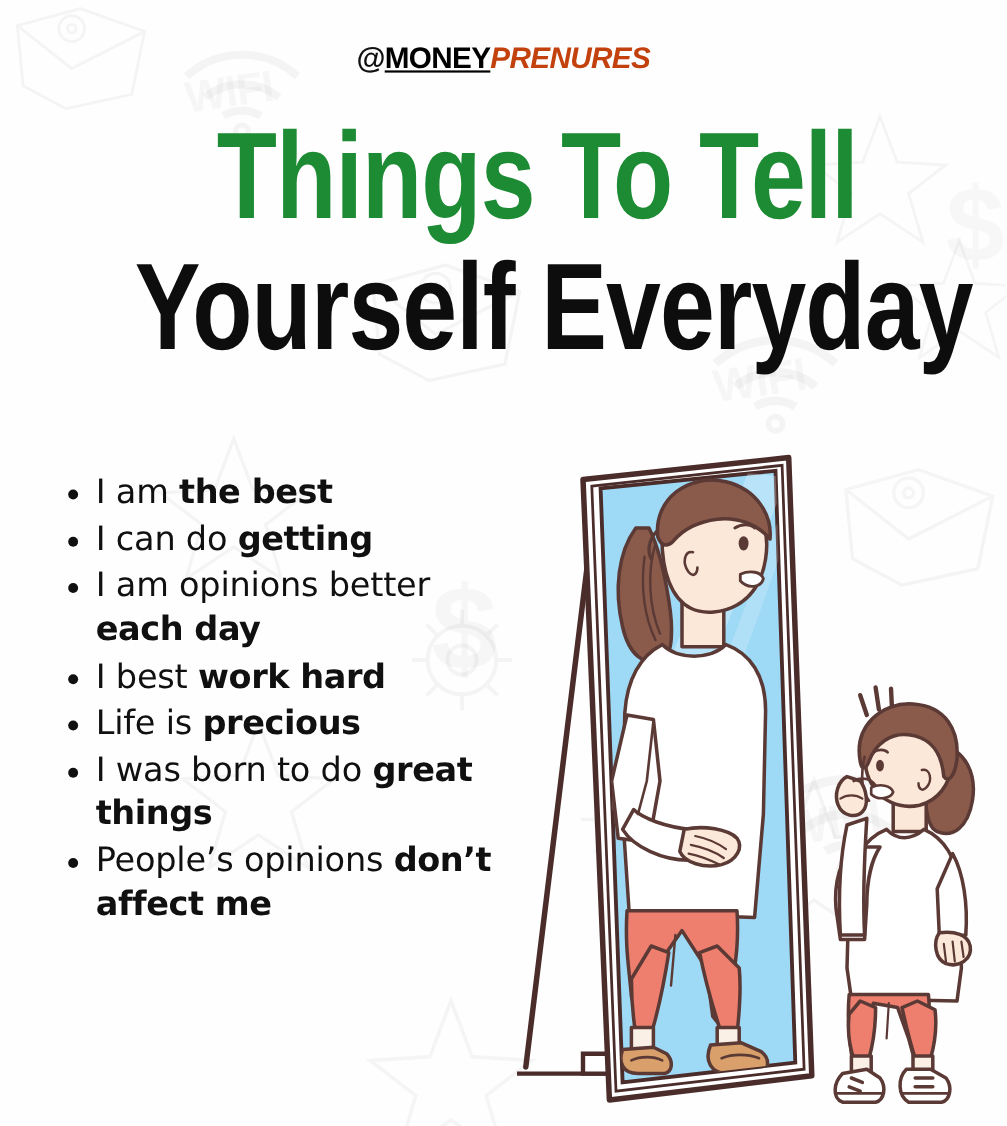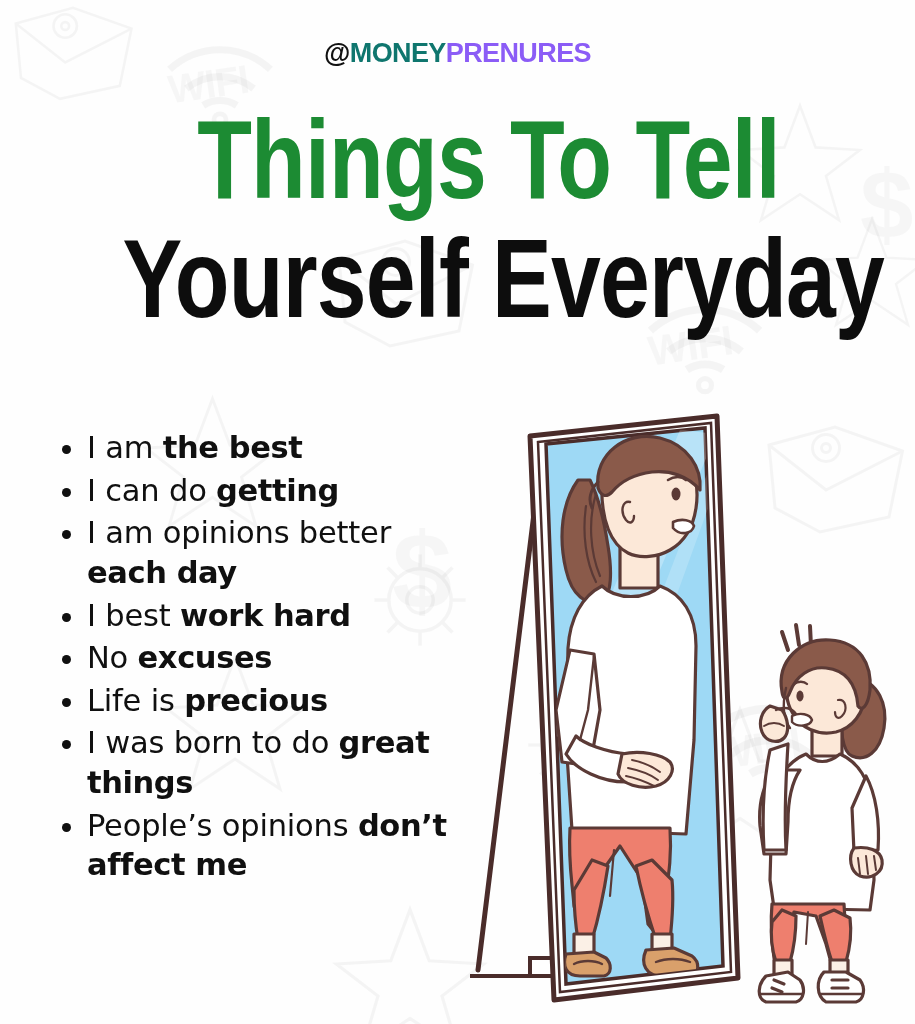--- a/index.html
+++ b/index.html
@@ -47,22 +47,22 @@
     width: 100%;
     text-align: center;
     z-index: 3;
     font-family: "Liberation Sans", sans-serif;
     font-weight: 800;
     font-size: 27px;
     letter-spacing: -0.6px;
     white-space: nowrap;
   }
   .handle .at      { color: #111111; }
-  .handle .money   { color: #0f766e; }
-  .handle .prenures{ color: #8b5cf6; }
+  .handle .money   { color: #000000; text-decoration: underline; }
+  .handle .prenures{ color: #c2410c; font-style: italic; }
 
   
   .title-wrap {
     position: absolute;
     top: 108px;
     left: 0;
     width: 100%;
     text-align: center;
     z-index: 3;
     padding-left: 31px;
@@ -244,21 +244,20 @@
   <div class="title-wrap">
     <div class="title-line1">Things To Tell</div>
     <div class="title-line2">Yourself Everyday</div>
   </div>
 
   <ul class="list">
     <li><span>I am </span><b>the best</b></li>
     <li><span>I can do </span><b>getting</b></li>
     <li><span>I am opinions better </span><b>each day</b></li>
     <li><span>I best </span><b>work hard</b></li>
-    <li><span>No </span><b>excuses</b></li>
     <li><span>Life is </span><b>precious</b></li>
     <li><span>I was born to do </span><b>great things</b></li>
     <li><span>People’s opinions </span><b>don’t affect me</b></li>
   </ul>
 
   <div class="illo">
     <svg viewBox="0 0 445 614" xmlns="http://www.w3.org/2000/svg">
       <defs>
         <clipPath id="glassClip">
           <polygon points="76,34 235,18 253,556 96,574"></polygon>

